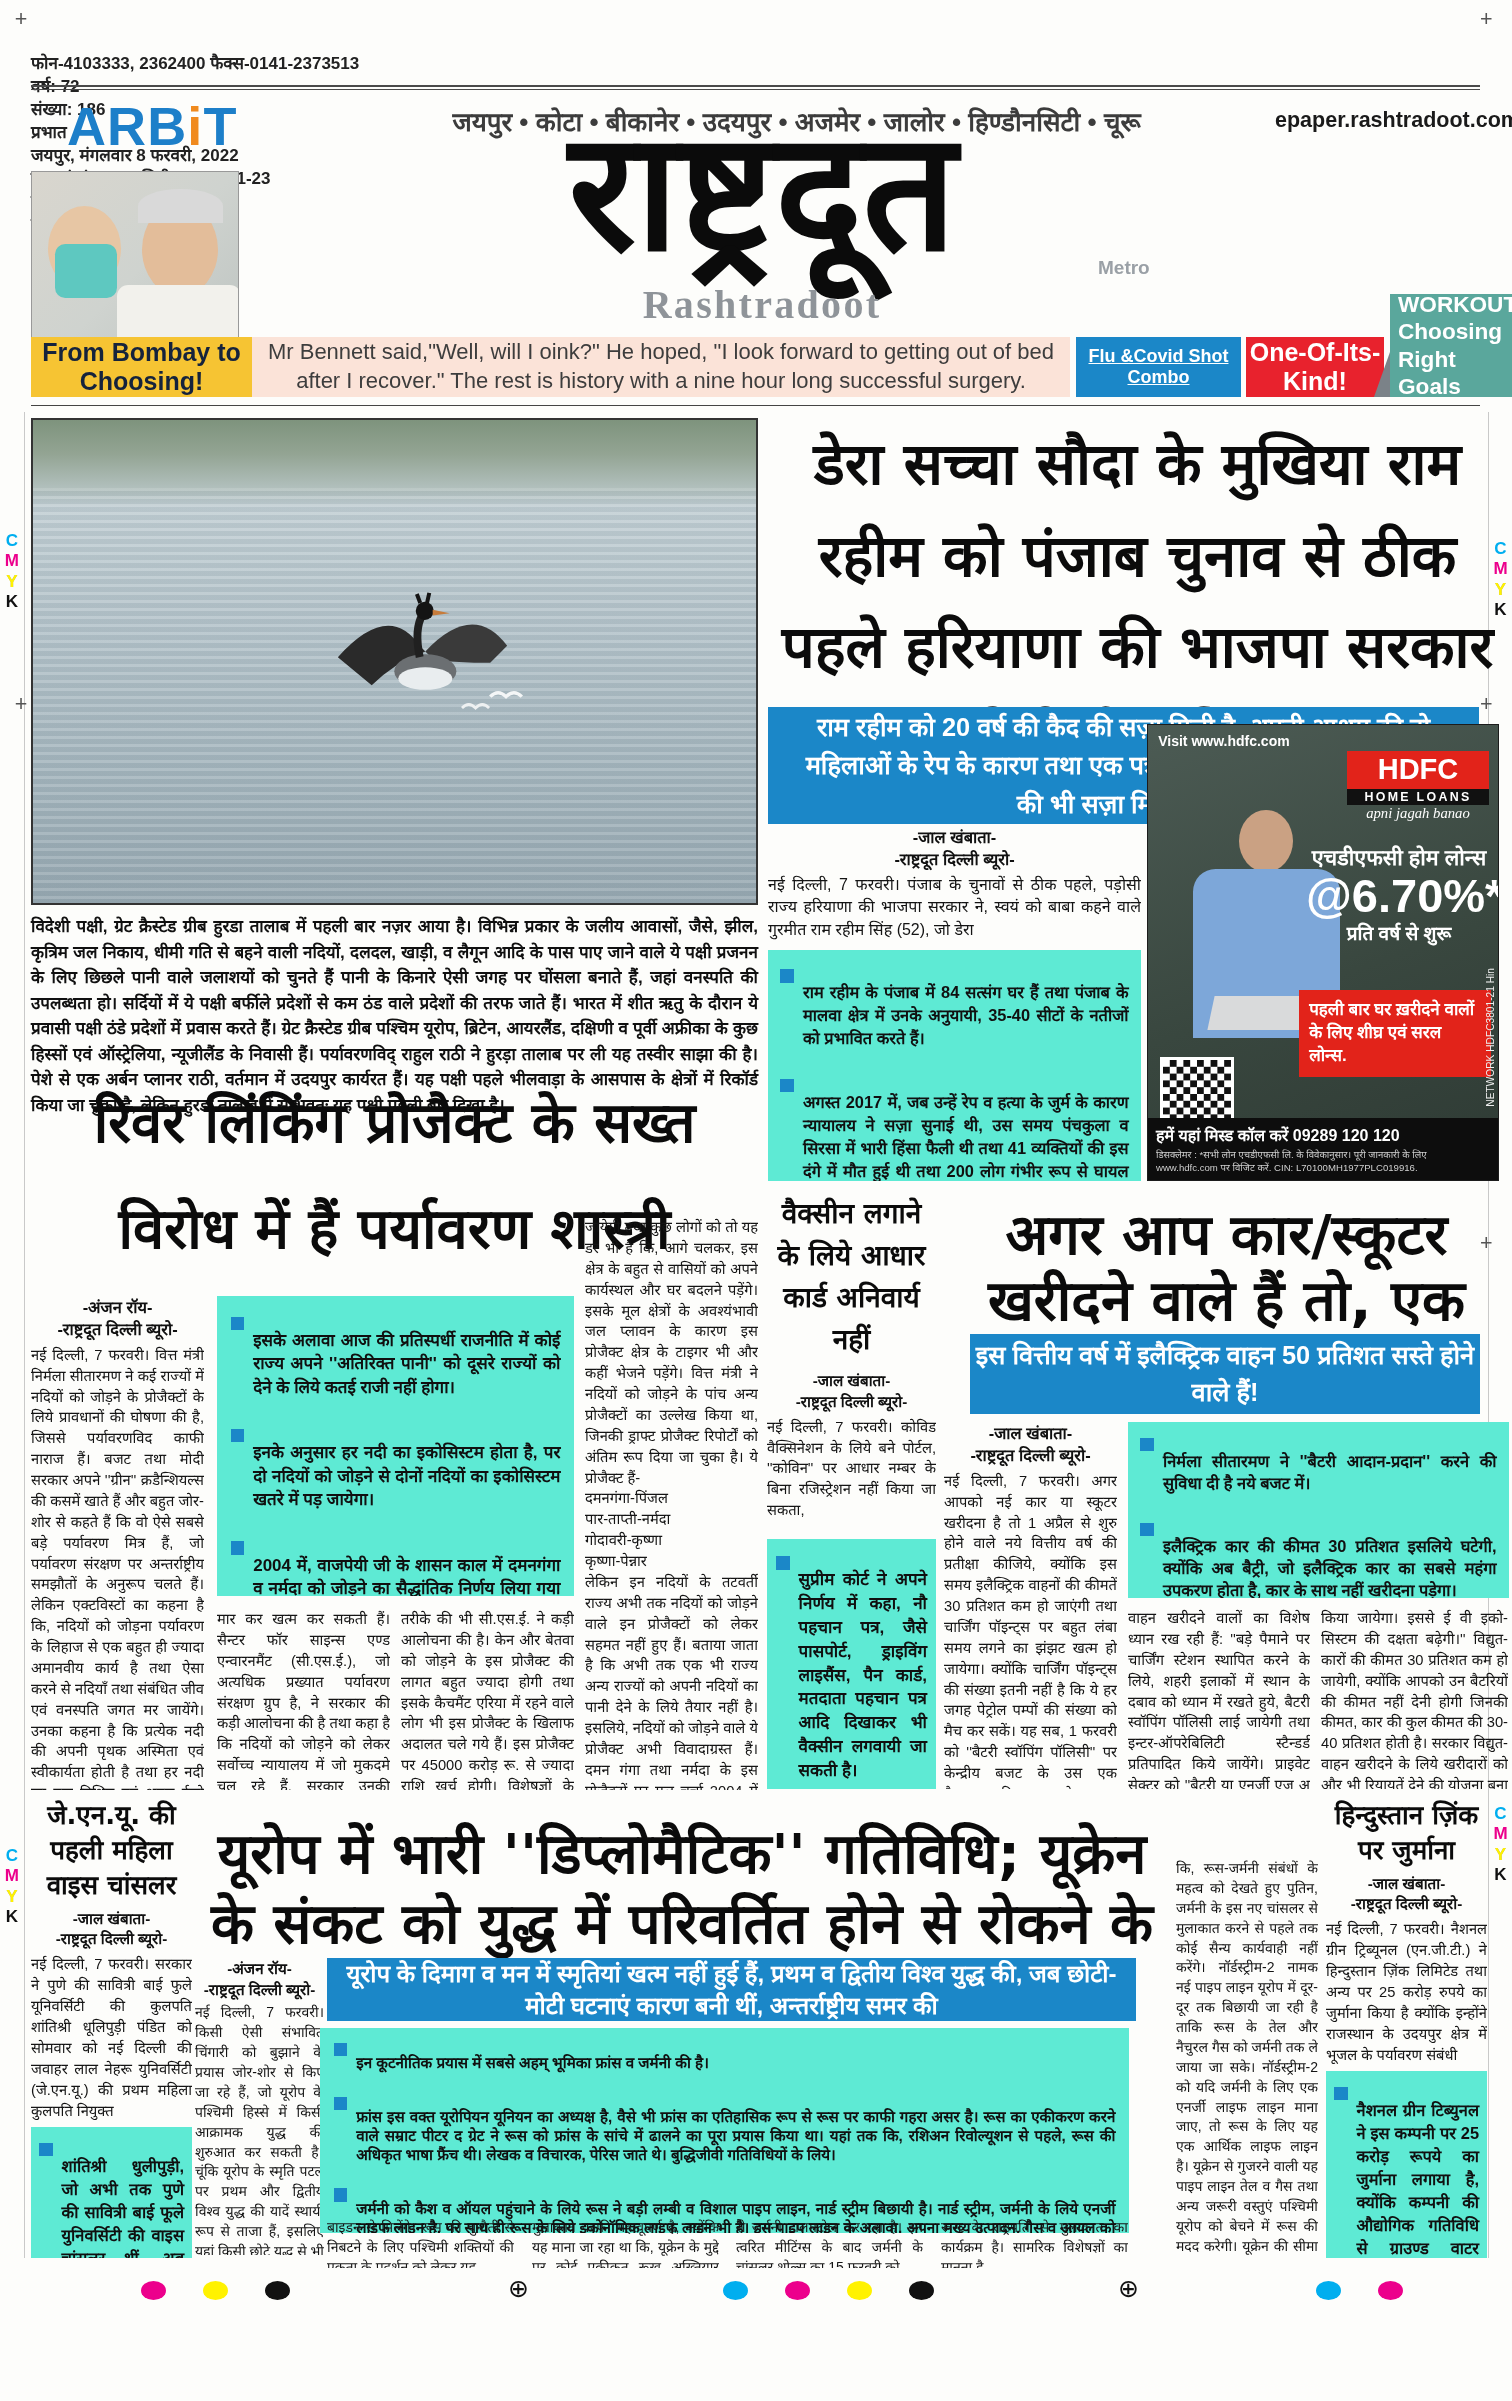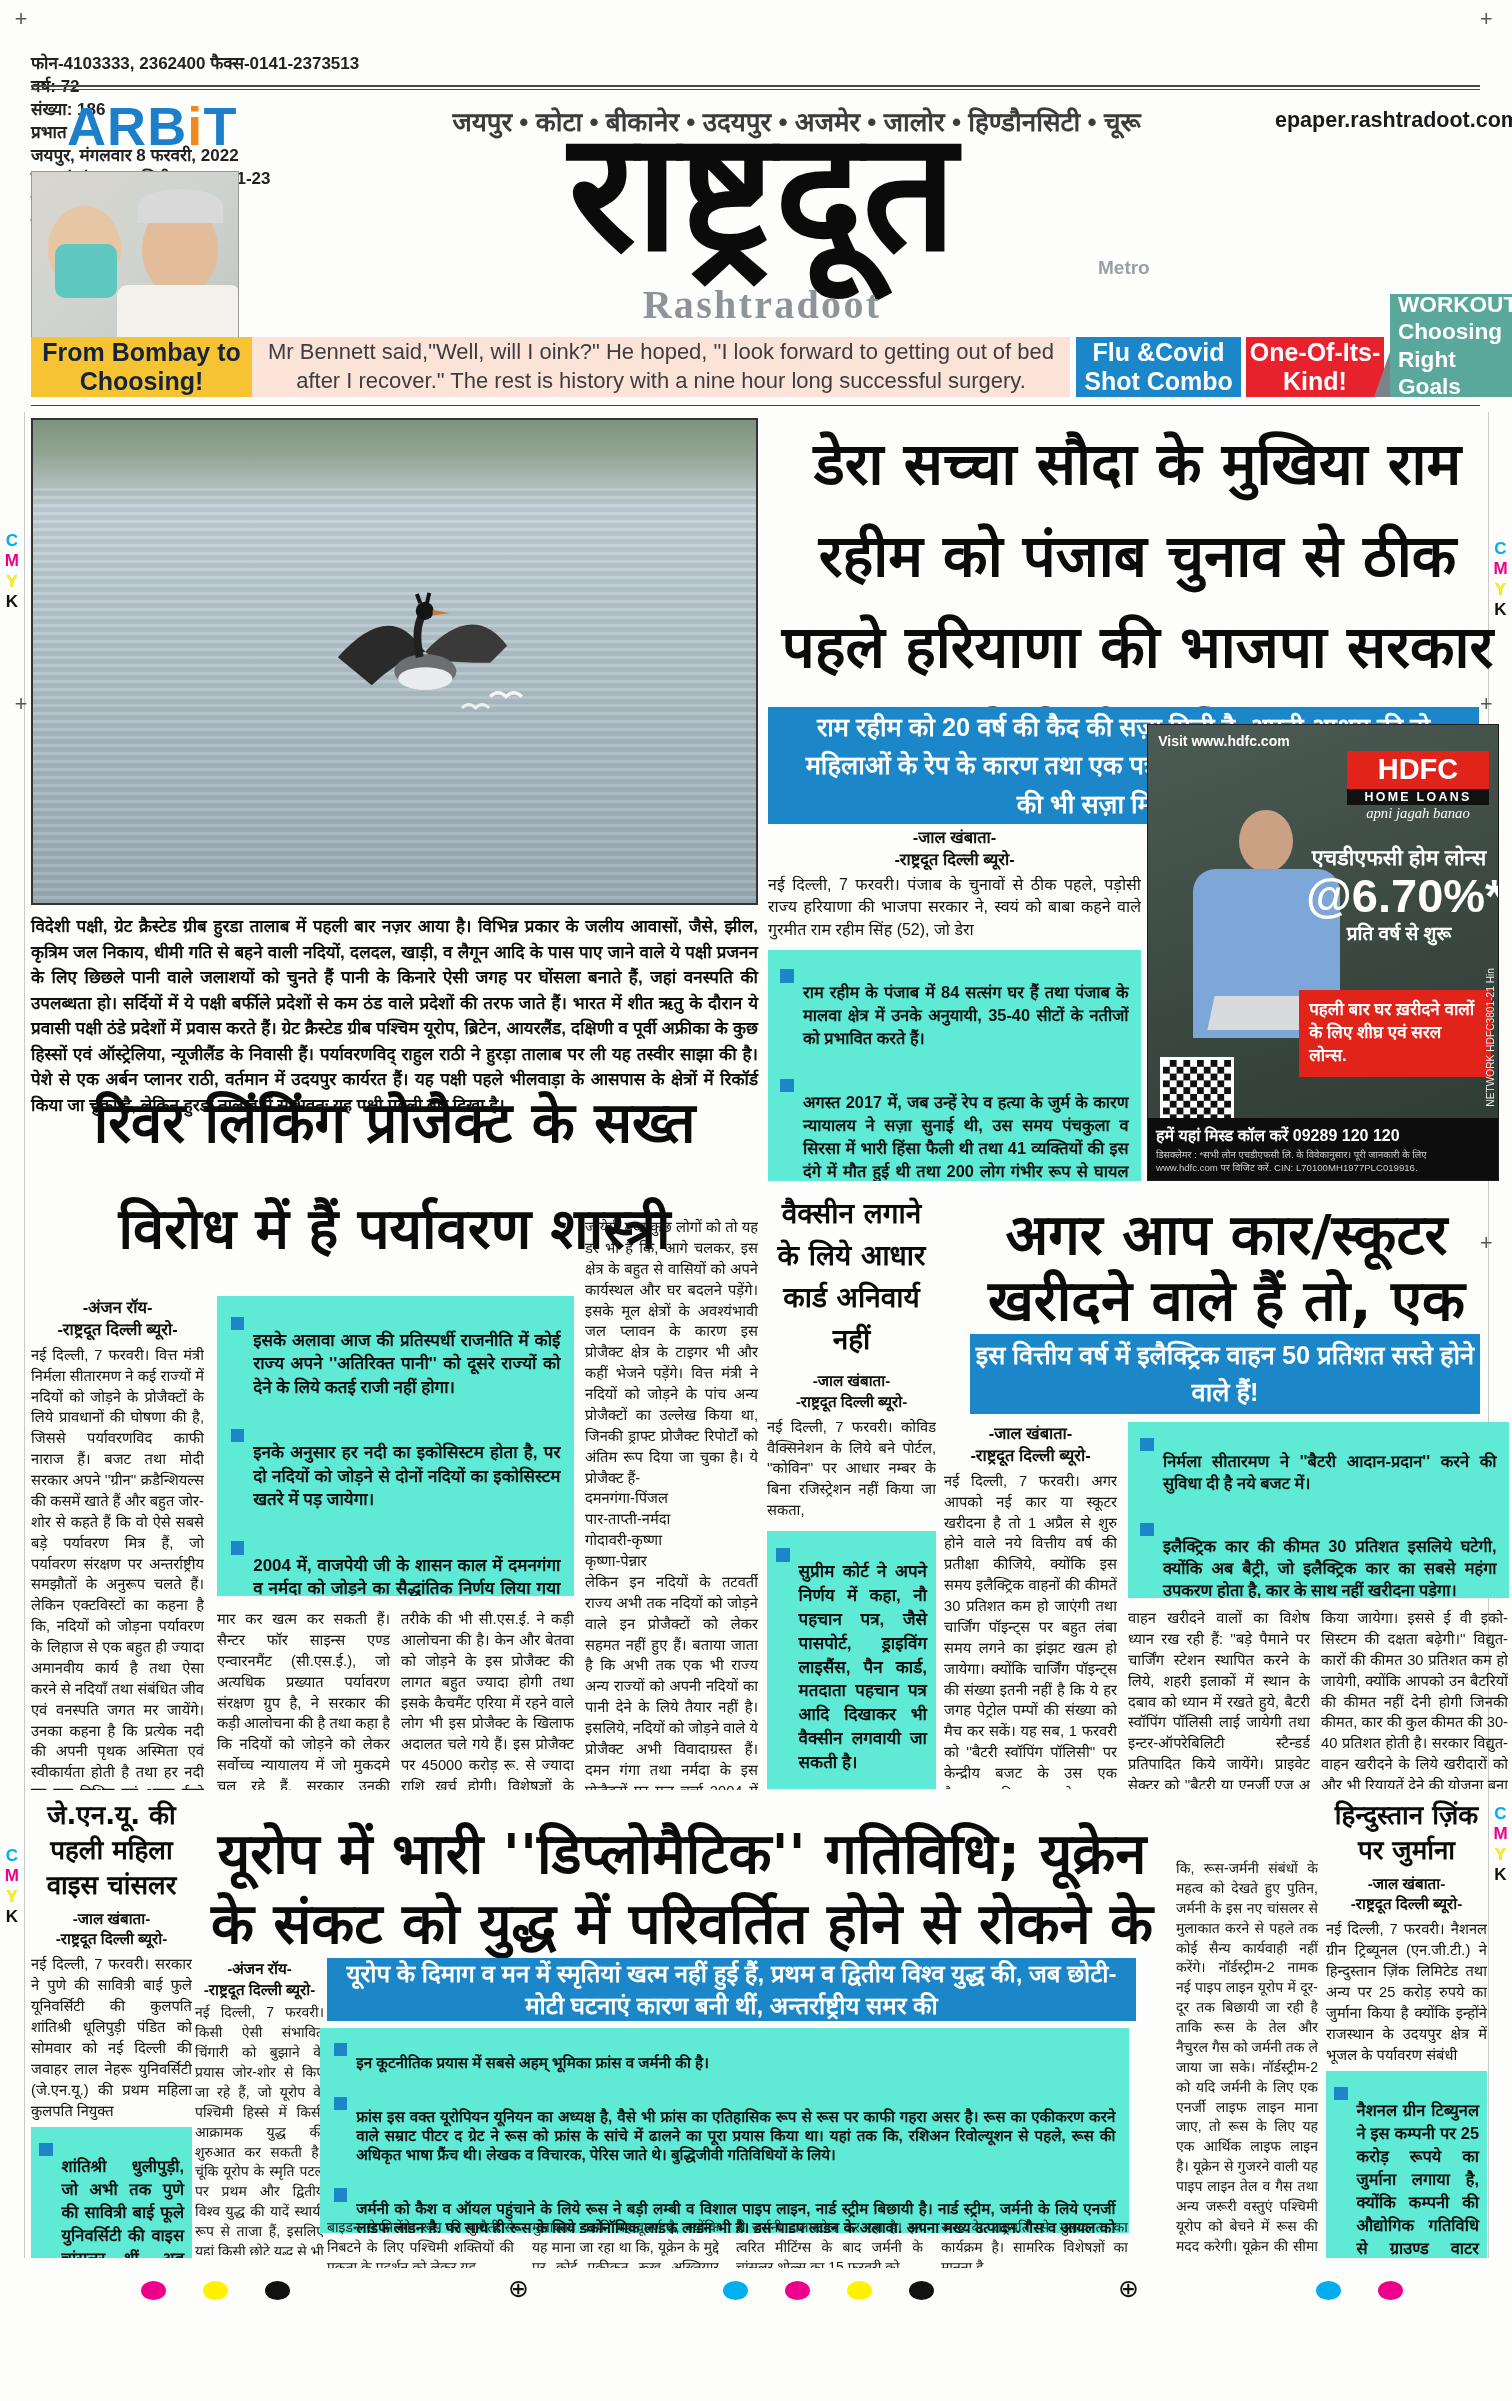--- a/index.html
+++ b/index.html
@@ -30,21 +30,21 @@
   .label-bb{left:31px;top:337px;width:221px;height:60px;background:#f6c433;color:#15233c;
             display:flex;align-items:center;justify-content:center;text-align:center;
             font-size:25px;font-weight:bold;line-height:1.15;}
   .label-bb:after{content:"";position:absolute;right:-19px;top:0;border-top:30px solid transparent;
             border-bottom:30px solid transparent;border-left:19px solid #f6c433;}
   .quote-strip{left:252px;top:337px;width:818px;height:60px;background:#fbe3d8;color:#3d3d3d;
             display:flex;align-items:center;justify-content:center;text-align:center;
             font-size:22px;line-height:1.3;padding:0 14.7px;box-sizing:border-box;}
   .promo{color:#fff;display:flex;align-items:center;justify-content:center;text-align:center;
          font-weight:bold;box-sizing:border-box;}
-  .promo-flu{left:1076px;top:337px;width:165px;height:60px;background:#1b87c8;font-size:25px;line-height:1.15;}
+  .promo-flu{left:1076px;top:337px;width:165px;height:60px;background:#1b87c8;font-size:18px;line-height:1.15;text-decoration:underline;}
   .promo-one{left:1246px;top:337px;width:138px;height:60px;background:#e8222d;font-size:25px;line-height:1.15;}
   .promo-workout{left:1390px;top:294px;width:122px;height:103px;background:#5aa79c;font-size:22.6px;
                  line-height:1.2;text-align:left;padding-left:8px;justify-content:flex-start;}
   .promo-workout:before{content:"";position:absolute;left:-16px;bottom:0;border-bottom:45px solid #7b8288;
                  border-left:16px solid transparent;}
   .rule-header{left:31px;top:405px;width:1449px;height:0;border-top:1.7px solid #444;}
   
   .hl{font-weight:bold;color:#0b0b0b;text-align:center;font-family:"DejaVu Sans",sans-serif;}
   .byline{text-align:center;font-weight:bold;font-size:16.4px;line-height:1.35;}
   .bodytxt{font-size:14.7px;line-height:1.42;text-align:justify;color:#141414;}
@@ -94,21 +94,21 @@
                 text-align:justify;color:#101010;}
   
   .river-hl{left:31px;top:1070px;width:727px;font-size:56px;line-height:1.9;}
   .river-body{left:31px;top:1296px;width:727px;height:494px;}
   .rcol{position:absolute;width:173px;height:494px;overflow:hidden;}
   .river-blue{position:absolute;left:186px;top:0;width:357px;height:300px;padding:16px 13.6px;overflow:hidden;}
   .river-blue .btxt{font-size:17px;line-height:1.38;}
   
   .vac{left:767px;top:1193px;width:169px;height:596px;overflow:hidden;}
   .vac .hl{font-size:28px;line-height:1.5;margin-bottom:10.2px;}
-  .vac .bluebox{padding:12.4px 9px;margin:10px 0;}
+  .vac .bluebox{padding:12.4px 9px;margin:18px 0;}
   .vac .btxt{font-size:17px;line-height:1.4;}
   .vac .bodytxt{font-size:14.7px;}
   
   .ev-hl{left:944px;top:1202px;width:565px;font-size:56px;line-height:1.18;}
   .ev-sub{left:970px;top:1334px;width:510px;height:80px;font-size:25.4px;line-height:1.45;}
   .ev-body{left:944px;top:1422px;width:565px;height:367px;}
   .ev-col1{position:absolute;left:0;top:0;width:173px;height:367px;overflow:hidden;}
   .ev-blue{position:absolute;left:184px;top:0;width:381px;height:176px;padding:11.3px 12.4px;overflow:hidden;}
   .ev-blue .btxt{font-size:16.4px;line-height:1.35;}
   .ev-col2{position:absolute;left:184px;top:186px;width:182px;height:181px;overflow:hidden;}

